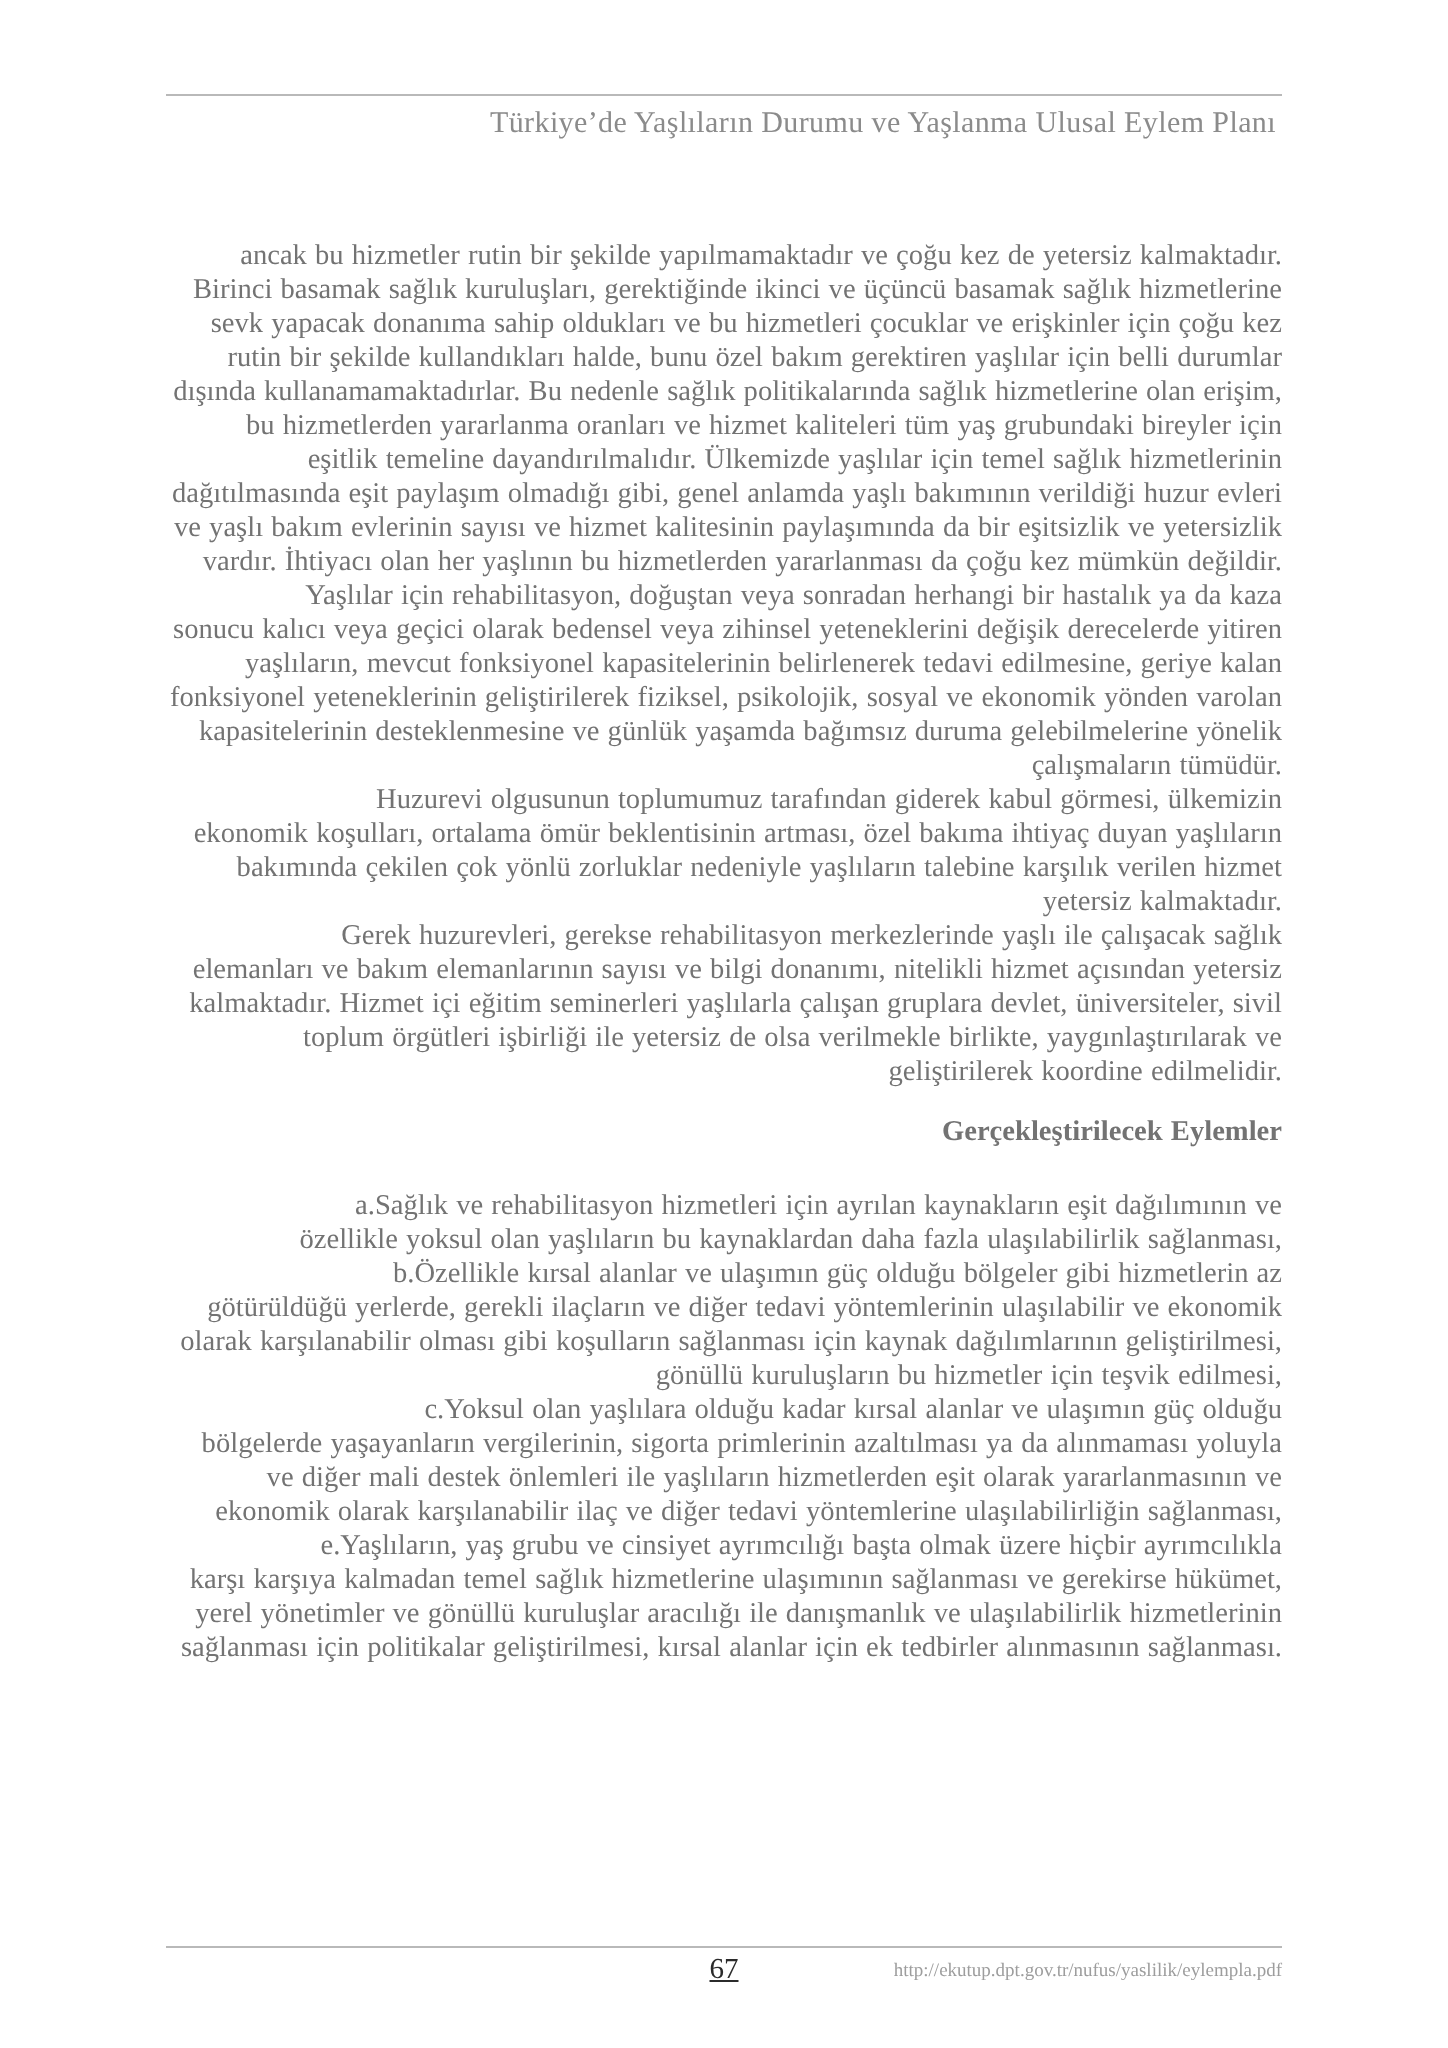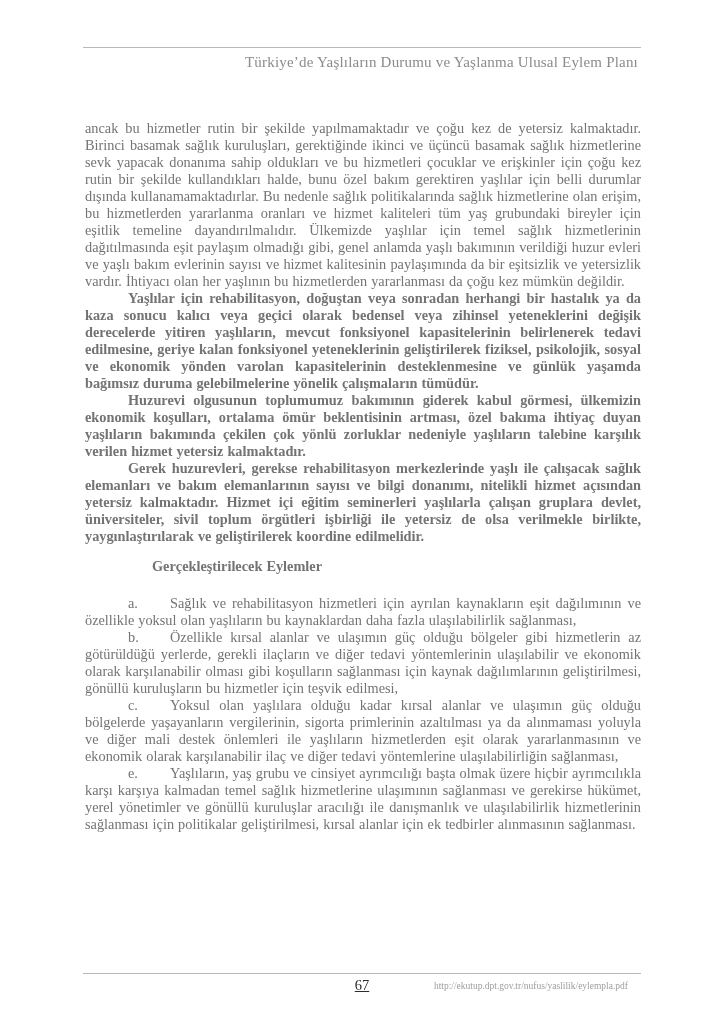--- a/index.html
+++ b/index.html
@@ -44,24 +44,24 @@
     width: 556px;
     font-size: 14.3px;
     line-height: 17px;
     text-align: justify;
     color: #737373;
     word-spacing: 0.5px;
   }
   .body-text p {
     margin: 0;
     padding: 0;
+    text-align: right;
   }
   p.para-indent {
     text-indent: 43px;
-    font-weight: bold;
   }
   p.para-hang {
     margin-left: 23px;
     text-indent: 39px;
   }
   .section-heading {
     margin: 13px 0 20px 67px !important;
     font-weight: bold;
     text-align: left;
   }
@@ -89,42 +89,42 @@
     left: 0;
     width: 724px;
     text-align: center;
     font-size: 14.5px;
     color: #2b2b2b;
     text-decoration: underline;
   }
   .footer-url {
     position: absolute;
     top: 981px;
-    right: 96px;
+    right: 83px;
     font-size: 9.5px;
     color: #9d9d9d;
     white-space: nowrap;
     text-align: right;
   }
 </style>
 </head>
 <body>
 
 <div id="page">
 
   <div class="header-title">Türkiye’de Yaşlıların Durumu ve Yaşlanma Ulusal Eylem Planı</div>
   <div class="header-rule"></div>
 
   <div class="body-text">
 
     <p class="para-flush">ancak bu hizmetler rutin bir şekilde yapılmamaktadır ve çoğu kez de yetersiz kalmaktadır. Birinci basamak sağlık kuruluşları, gerektiğinde ikinci ve üçüncü basamak sağlık hizmetlerine sevk yapacak donanıma sahip oldukları ve bu hizmetleri çocuklar ve erişkinler için çoğu kez rutin bir şekilde kullandıkları halde, bunu özel bakım gerektiren yaşlılar için belli durumlar dışında kullanamamaktadırlar. Bu nedenle sağlık politikalarında sağlık hizmetlerine olan erişim, bu hizmetlerden yararlanma oranları ve hizmet kaliteleri tüm yaş grubundaki bireyler için eşitlik temeline dayandırılmalıdır. Ülkemizde yaşlılar için temel sağlık hizmetlerinin dağıtılmasında eşit paylaşım olmadığı gibi, genel anlamda yaşlı bakımının verildiği huzur evleri ve yaşlı bakım evlerinin sayısı ve hizmet kalitesinin paylaşımında da bir eşitsizlik ve yetersizlik vardır. İhtiyacı olan her yaşlının bu hizmetlerden yararlanması da çoğu kez mümkün değildir.</p>
 
     <p class="para-indent">Yaşlılar için rehabilitasyon, doğuştan veya sonradan herhangi bir hastalık ya da kaza sonucu kalıcı veya geçici olarak bedensel veya zihinsel yeteneklerini değişik derecelerde yitiren yaşlıların, mevcut fonksiyonel kapasitelerinin belirlenerek tedavi edilmesine, geriye kalan fonksiyonel yeteneklerinin geliştirilerek fiziksel, psikolojik, sosyal ve ekonomik yönden varolan kapasitelerinin desteklenmesine ve günlük yaşamda bağımsız duruma gelebilmelerine yönelik çalışmaların tümüdür.</p>
 
-    <p class="para-indent">Huzurevi olgusunun toplumumuz bakımının giderek kabul görmesi, ülkemizin ekonomik koşulları, ortalama ömür beklentisinin artması, özel bakıma ihtiyaç duyan yaşlıların bakımında çekilen çok yönlü zorluklar nedeniyle yaşlıların talebine karşılık verilen hizmet yetersiz kalmaktadır.</p>
+    <p class="para-indent">Huzurevi olgusunun toplumumuz tarafından giderek kabul görmesi, ülkemizin ekonomik koşulları, ortalama ömür beklentisinin artması, özel bakıma ihtiyaç duyan yaşlıların bakımında çekilen çok yönlü zorluklar nedeniyle yaşlıların talebine karşılık verilen hizmet yetersiz kalmaktadır.</p>
 
     <p class="para-indent">Gerek huzurevleri, gerekse rehabilitasyon merkezlerinde yaşlı ile çalışacak sağlık elemanları ve bakım elemanlarının sayısı ve bilgi donanımı, nitelikli hizmet açısından yetersiz kalmaktadır. Hizmet içi eğitim seminerleri yaşlılarla çalışan gruplara devlet, üniversiteler, sivil toplum örgütleri işbirliği ile yetersiz de olsa verilmekle birlikte, yaygınlaştırılarak ve geliştirilerek koordine edilmelidir.</p>
 
 
     <p class="section-heading">Gerçekleştirilecek Eylemler</p>
 
     <p class="action-item">
       <span class="item-label">a.</span><span>Sağlık ve rehabilitasyon hizmetleri için ayrılan kaynakların eşit dağılımının ve özellikle yoksul olan yaşlıların bu kaynaklardan daha fazla ulaşılabilirlik sağlanması,</span>
     </p>
 

